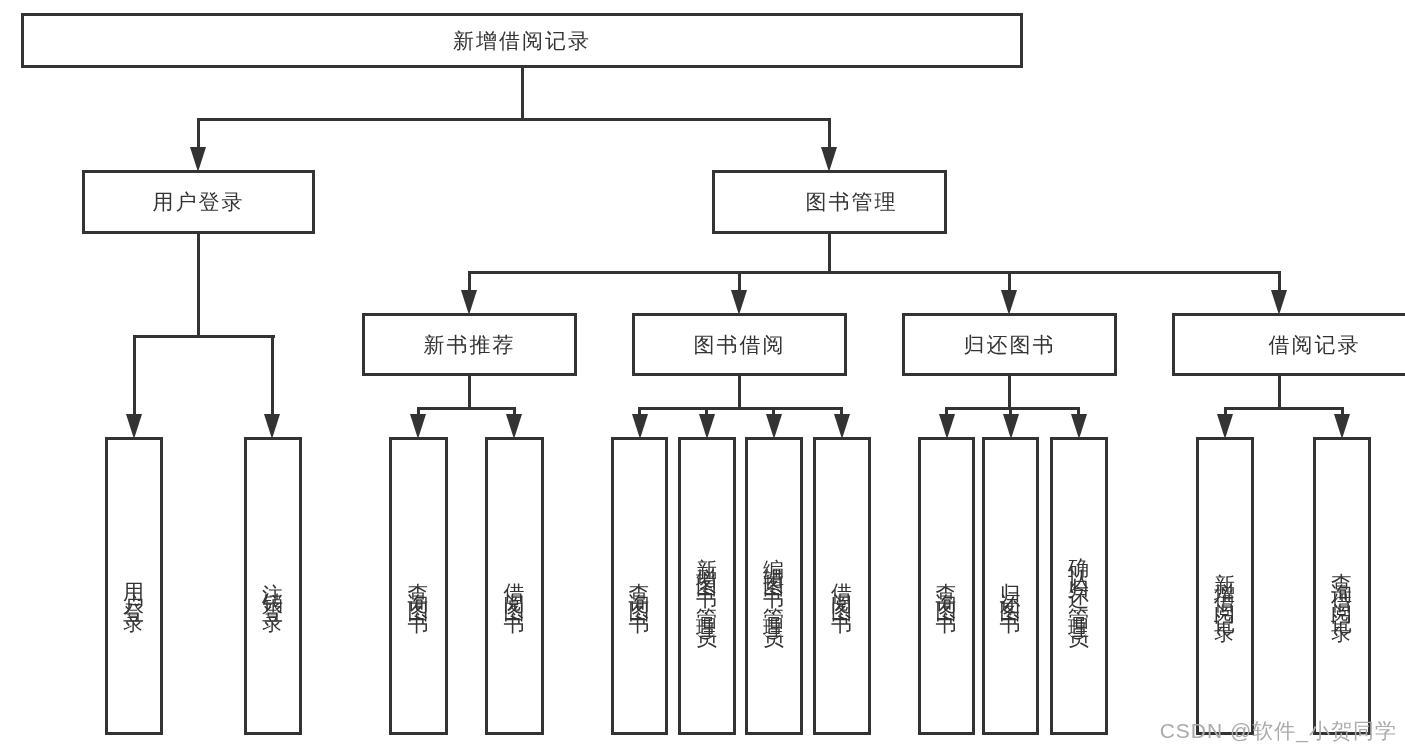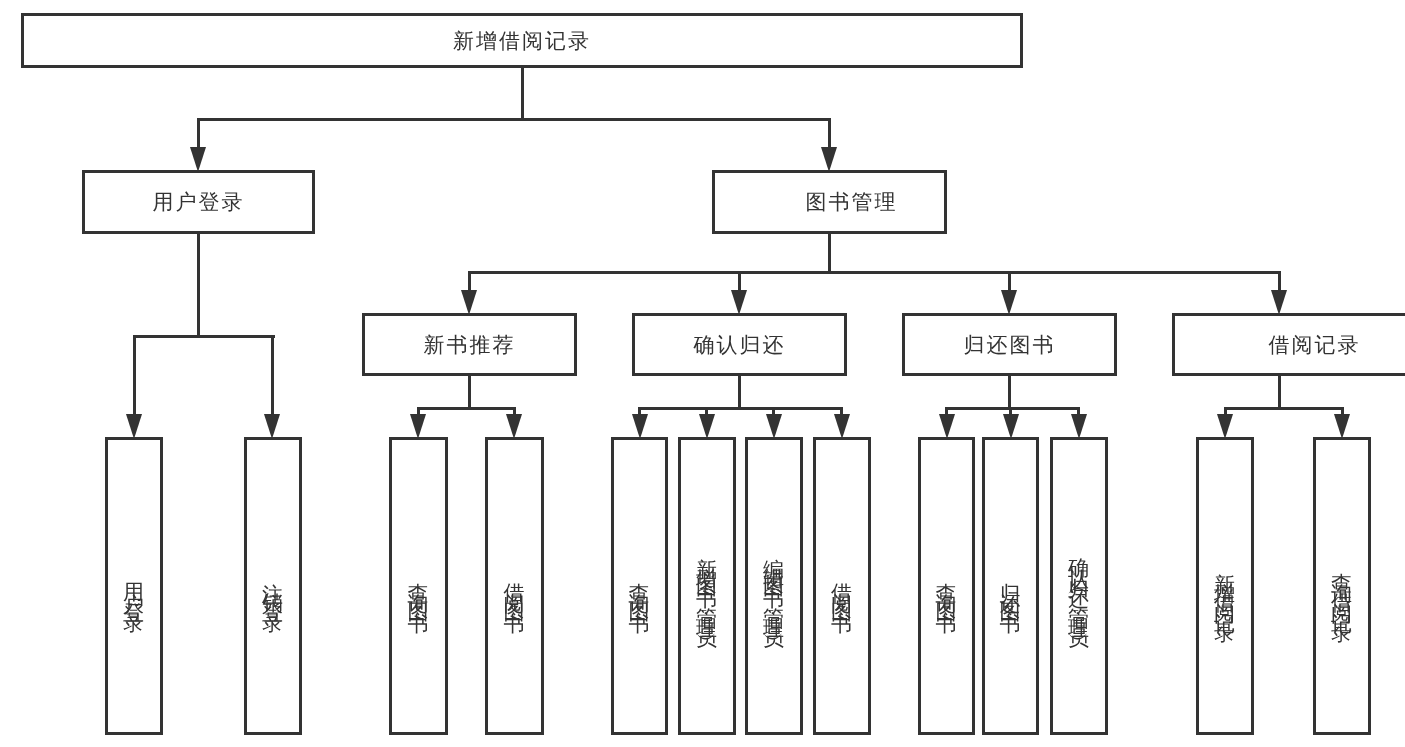--- a/index.html
+++ b/index.html
@@ -88,21 +88,21 @@
   <div class="vline" style="left:468px; top:271px; height:22px;"></div>
   <div class="arrow" style="left:461px; top:290px;"></div>
   <div class="vline" style="left:738px; top:271px; height:22px;"></div>
   <div class="arrow" style="left:731px; top:290px;"></div>
   <div class="vline" style="left:1008px; top:271px; height:22px;"></div>
   <div class="arrow" style="left:1001px; top:290px;"></div>
   <div class="vline" style="left:1278px; top:271px; height:22px;"></div>
   <div class="arrow" style="left:1271px; top:290px;"></div>
 
   <div class="node" style="left:362px; top:313px; width:215px; height:63px;text-align:right;">新书推荐</div>
-  <div class="node" style="left:632px; top:313px; width:215px; height:63px;">确认归还</div>
+  <div class="node" style="left:632px; top:313px; width:215px; height:63px;">图书借阅</div>
   <div class="node" style="left:902px; top:313px; width:215px; height:63px;">归还图书</div>
   <div class="node" style="left:1172px; top:313px; width:241px; height:63px;padding-left:44px;">借阅记录</div>
 
   <div class="vline" style="left:468px; top:376px; height:31px;"></div>
   <div class="hline" style="left:417px; top:407px; width:99px;"></div>
   <div class="vline" style="left:417px; top:407px; height:10px;"></div>
   <div class="arrow" style="left:410px; top:414px;"></div>
   <div class="vline" style="left:513px; top:407px; height:10px;"></div>
   <div class="arrow" style="left:506px; top:414px;"></div>
 
@@ -144,14 +144,15 @@
   <div class="node leaf" style="left:745px; top:437px; width:58px; height:298px;">编辑图书（管理员）</div>
   <div class="node leaf" style="left:813px; top:437px; width:58px; height:298px;">借阅图书</div>
 
   <div class="node leaf" style="left:918px; top:437px; width:57px; height:298px;">查询图书</div>
   <div class="node leaf" style="left:982px; top:437px; width:57px; height:298px;">归还图书</div>
   <div class="node leaf" style="left:1050px; top:437px; width:58px; height:298px;">确认归还（管理员）</div>
 
   <div class="node leaf" style="left:1196px; top:437px; width:58px; height:298px;">新增借阅记录</div>
   <div class="node leaf" style="left:1313px; top:437px; width:58px; height:298px;">查询借阅记录</div>
 
+  <div class="watermark">CSDN @软件_小贺同学</div>
 
 </div>
 
 </body></html>

